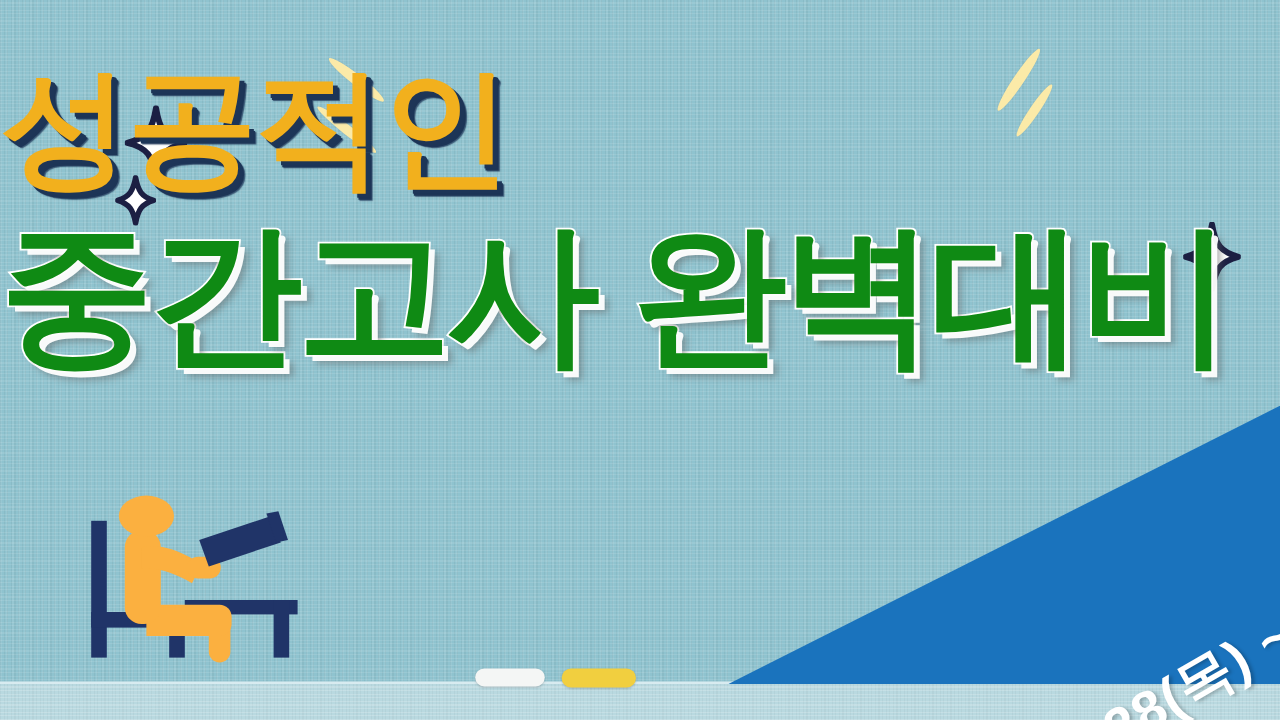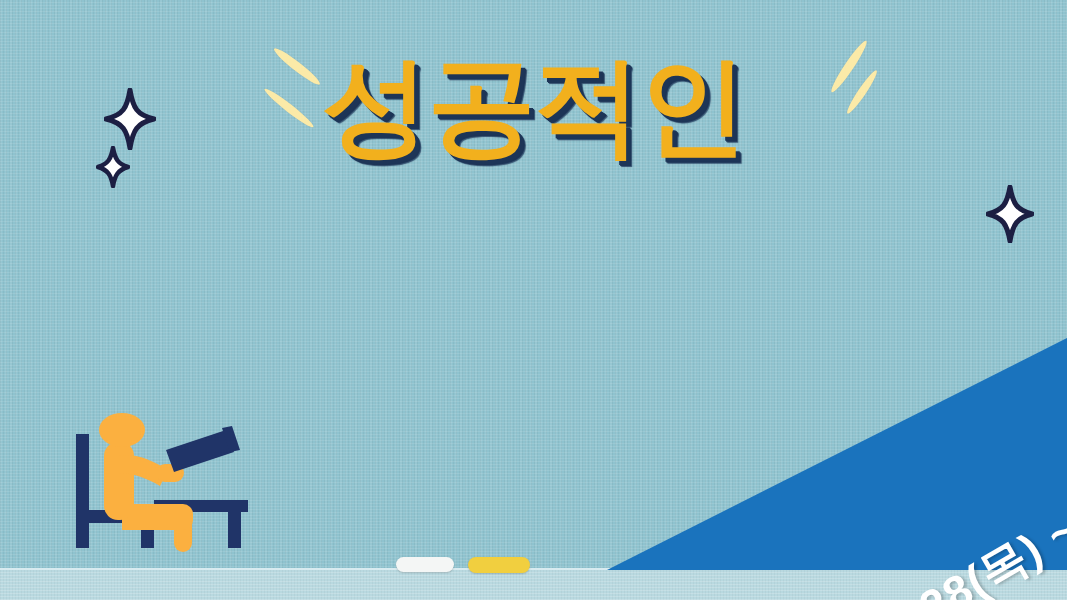--- a/index.html
+++ b/index.html
@@ -60,21 +60,21 @@
     white-space: nowrap;
     text-shadow: 2px 2px 3px rgba(0,0,0,0.22);
   }
 
   
   .headline-wrap {
     position: absolute;
     left: 0;
     right: 0;
     top: 52px;
-    text-align: center;
+    text-align: left;
     pointer-events: none;
   }
   .line-1 {
     font-size: 108px;
     font-weight: bold;
     line-height: 1.0;
     color: #f2b01d;
     letter-spacing: -2px;
     text-shadow:
       4px 4px 0 #1d3557,
@@ -157,20 +157,21 @@
   </div>
 
   <div class="streak" style="left:268px; top:62px; width:58px; height:9px; transform:rotate(38deg);"></div>
   <div class="streak" style="left:258px; top:104px; width:62px; height:8px; transform:rotate(38deg);"></div>
 
   <div class="streak" style="left:818px; top:62px; width:62px; height:9px; transform:rotate(-56deg);"></div>
   <div class="streak" style="left:836px; top:88px; width:52px; height:8px; transform:rotate(-56deg);"></div>
 
   <div class="headline-wrap">
     <div class="line-1">성공적인</div>
+    <div class="line-2">중간고사 완벽대비</div>
   </div>
 
   <div class="ground"></div>
 
   <div class="corner-triangle"></div>
   <div class="date-label">08.28(목) ~</div>
 
   <div class="figure-scene">
     <svg width="200" height="160" viewBox="0 0 200 160" aria-hidden="true">
 

